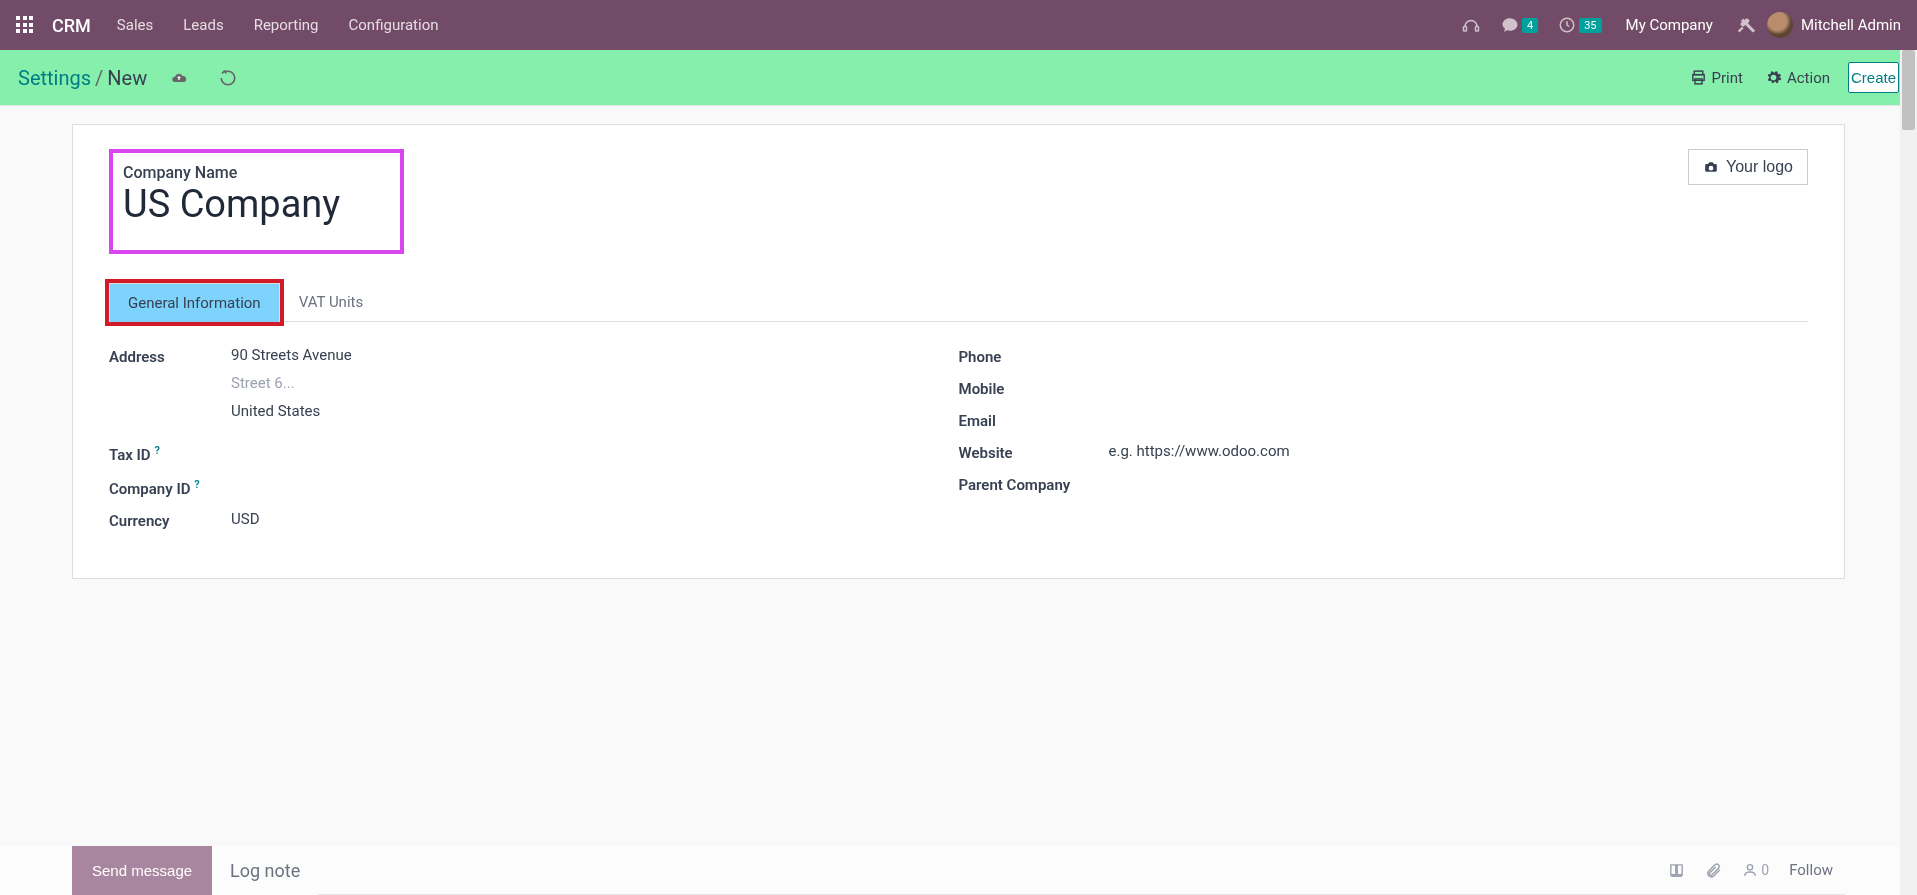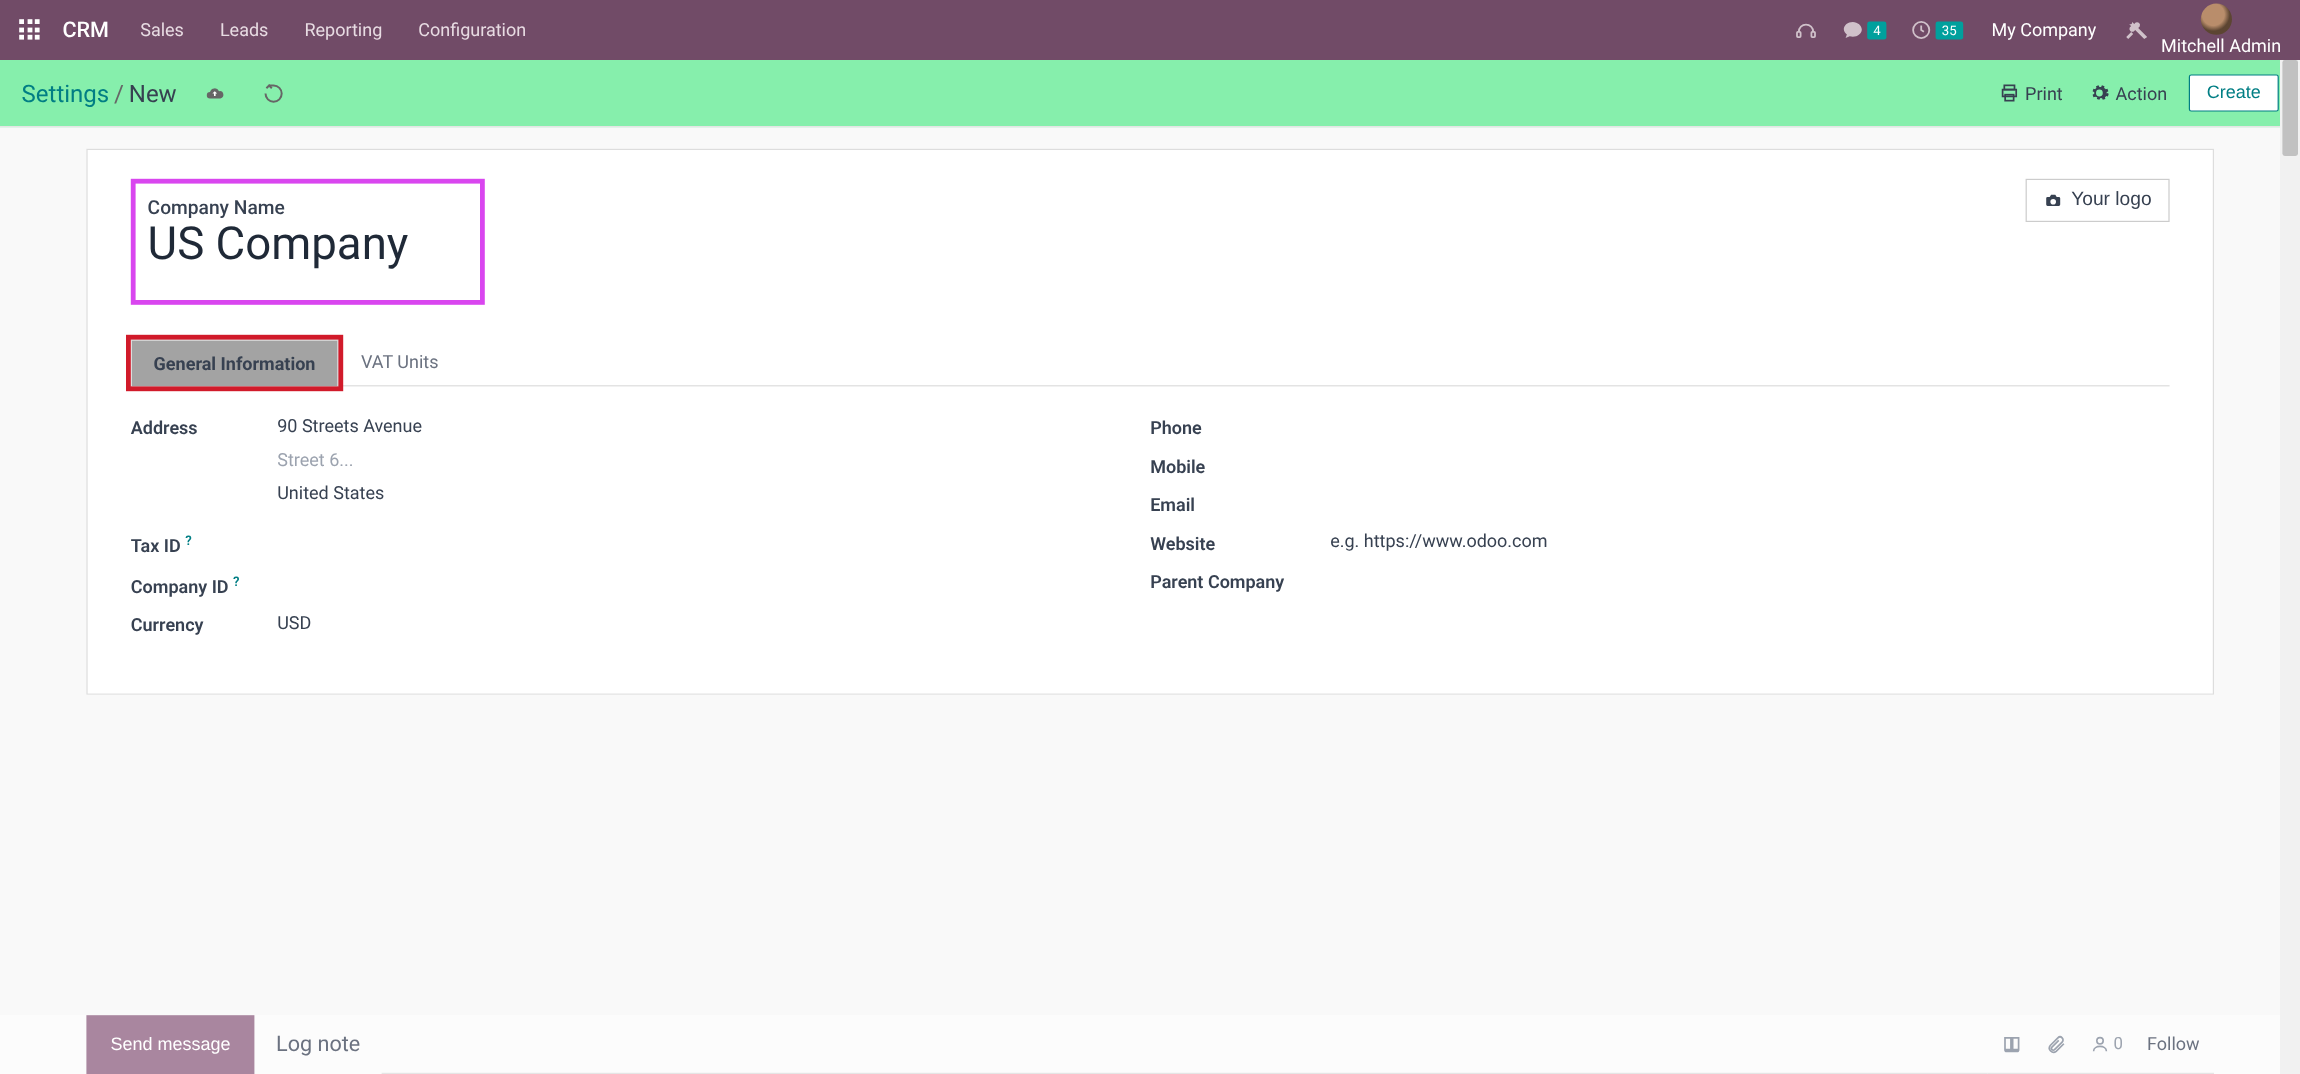--- a/index.html
+++ b/index.html
@@ -9,48 +9,48 @@
 .topnav { background: #714B67; height: 50px; display: flex; align-items: center; padding: 0 16px; color: #fff; font-size: 15px; }
 .topnav .apps-icon { width: 18px; height: 18px; display: grid; grid-template-columns: repeat(3, 1fr); grid-template-rows: repeat(3, 1fr); gap: 2px; margin-right: 18px; cursor: pointer; }
 .topnav .apps-icon span { background: #fff; width: 4px; height: 4px; }
 .topnav .brand { font-size: 18px; font-weight: 500; margin-right: 26px; }
 .topnav .menu-item { margin-right: 30px; cursor: pointer; color: #e8dce3; }
 .topnav .spacer { flex: 1; }
 .topnav .right-icon { margin: 0 10px; color: #d0c1ca; display: flex; align-items: center; cursor: pointer; position: relative; }
 .topnav .badge { background: #00A09D; color: #fff; font-size: 11px; padding: 1px 5px; border-radius: 2px; margin-left: 3px; }
 .topnav .company { margin: 0 14px; color: #fff; }
 .topnav .avatar { width: 26px; height: 26px; border-radius: 50%; background: radial-gradient(circle at 40% 35%, #b98d6b 40%, #5c4532 60%); margin-right: 8px; }
-.topnav .user { display: flex; align-items: center; flex-direction: column; }
+.topnav .user { display: flex; align-items: center; }
 
 
 .actionbar { background: #86efac; border-bottom: 1px solid #e5e5e5; height: 56px; display: flex; align-items: center; padding: 0 18px; }
 .actionbar .crumbs { font-size: 20px; display: flex; align-items: center; }
 .actionbar .crumb-link { color: #017e84; }
 .actionbar .crumb-sep { margin: 0 4px; color: #666; }
 .actionbar .crumb-current { color: #374151; }
 .actionbar .bar-icon { margin-left: 22px; color: #666; cursor: pointer; }
 .actionbar .spacer { flex: 1; }
 .actionbar .act-item { display: flex; align-items: center; margin-left: 22px; color: #374151; cursor: pointer; font-size: 15px; }
 .actionbar .act-item svg, .actionbar .act-item .gear { margin-right: 5px; }
-.actionbar .create-btn { margin-left: 18px; border: 1px solid #017e84; color: #017e84; background: #fff; padding: 6px 14px; font-size: 15px; cursor: pointer; border-radius: 2px; }
+.actionbar .create-btn { margin-left: 18px; border: 1px solid #017e84; color: #017e84; background: #fff; padding: 6px 2px; font-size: 15px; cursor: pointer; border-radius: 2px; }
 
 
 .canvas { padding: 18px 72px 0 72px; }
 .card { background: #fff; border: 1px solid #ddd; padding: 24px 36px 36px 36px; }
 
 .title-block { border: 4px solid #d946ef; display: inline-block; padding: 10px 60px 24px 10px; }
 .title-block .lbl { font-size: 16px; color: #374151; font-weight: 500; }
 .title-block .val { font-size: 38px; color: #1f2937; }
 
 .logo-btn { float: right; border: 1px solid #ccc; padding: 8px 14px; font-size: 16px; color: #374151; font-weight: 500; cursor: pointer; display: flex; align-items: center; background:#fff; }
 .logo-btn svg { margin-right: 7px; }
 
 .tabs { margin-top: 28px; display: flex; clear: both; border-bottom: 1px solid #ddd; }
 .tab { padding: 10px 18px; font-size: 15px; color: #6b7280; cursor: pointer; border: 1px solid transparent; border-bottom: none; }
-.tab.active { border-color: #ddd; background: #a3a3a3; color: #374151; font-weight: 700; position: relative; top: 1px; }
+.tab.active { border-color: #ddd; background: #7dd3fc; color: #374151; font-weight: 400; position: relative; top: 1px; }
 .tab.hl { outline: 4px solid #d11a2a; }
 
 .form-grid { display: flex; margin-top: 24px; font-size: 15px; color: #374151; }
 .col { flex: 1; }
 .row { display: flex; margin-bottom: 12px; align-items: flex-start; }
 .row .flabel { width: 122px; font-weight: 600; color: #374151; padding-top: 2px; }
 .row .fvalue { flex: 1; color: #374151; }
 .placeholder { color: #9ca3af; }
 .addr-line { margin-bottom: 10px; }
 .addr-row { display: flex; gap: 20px; margin-bottom: 10px; }

